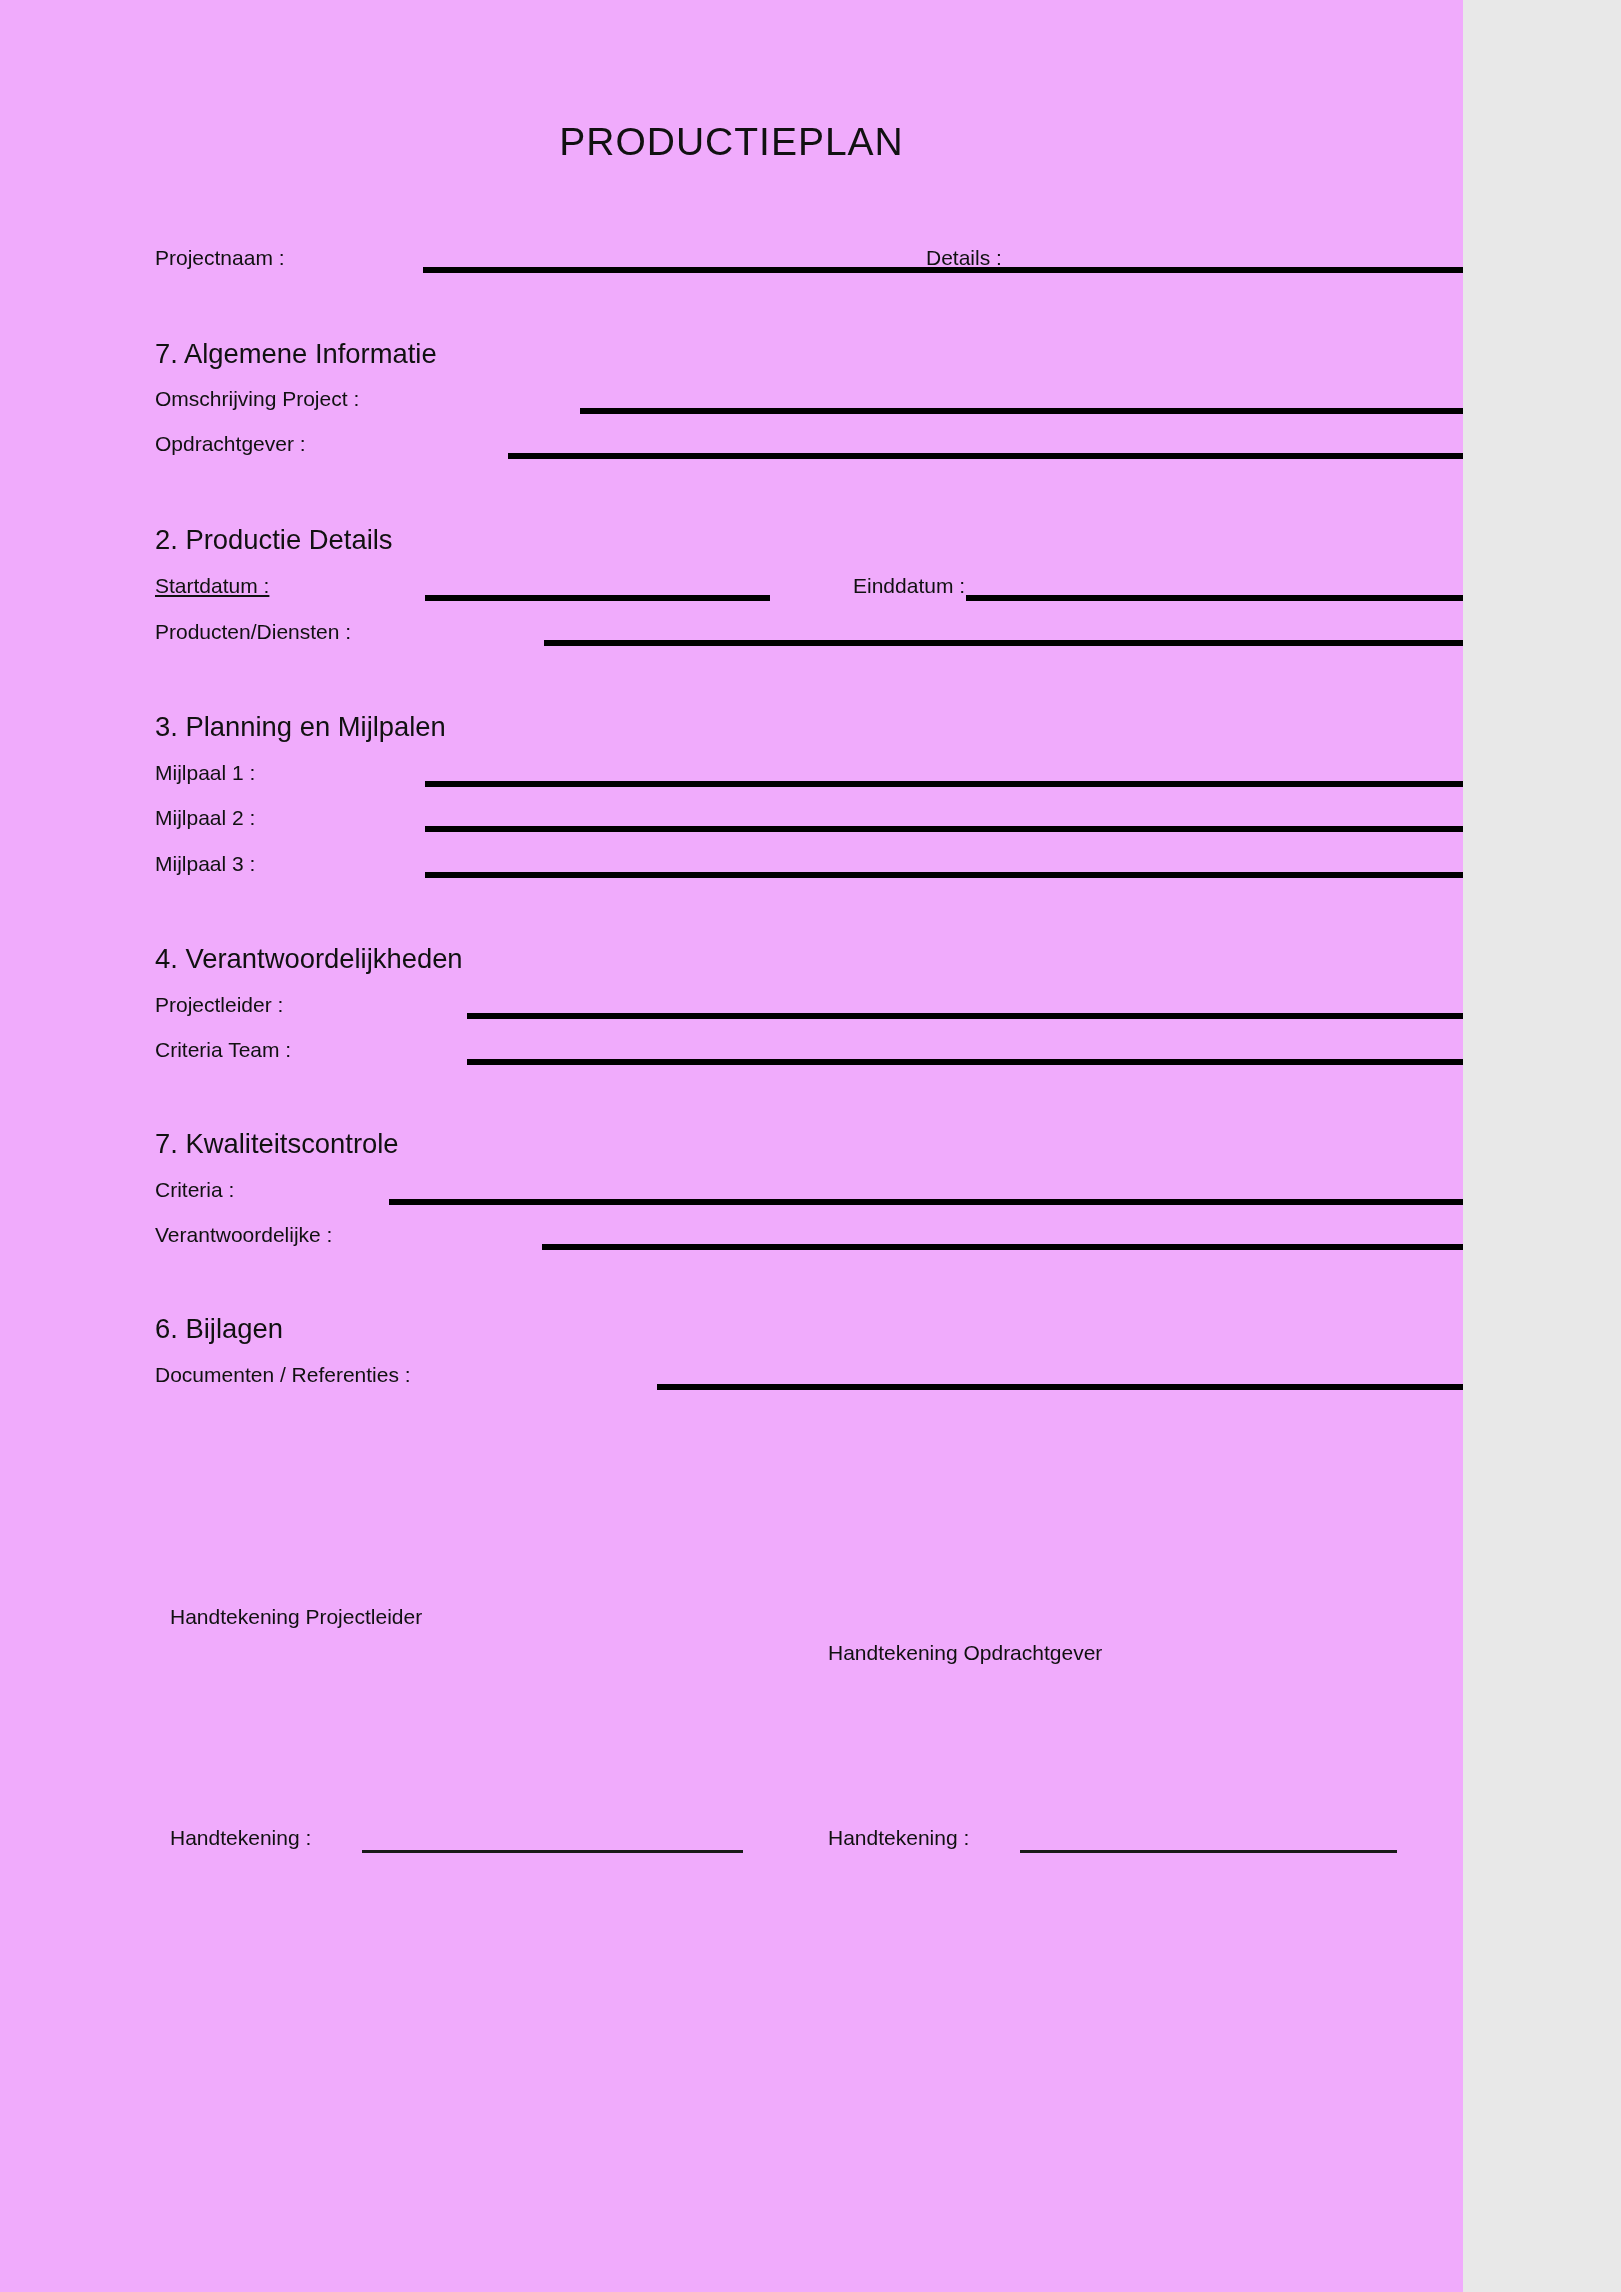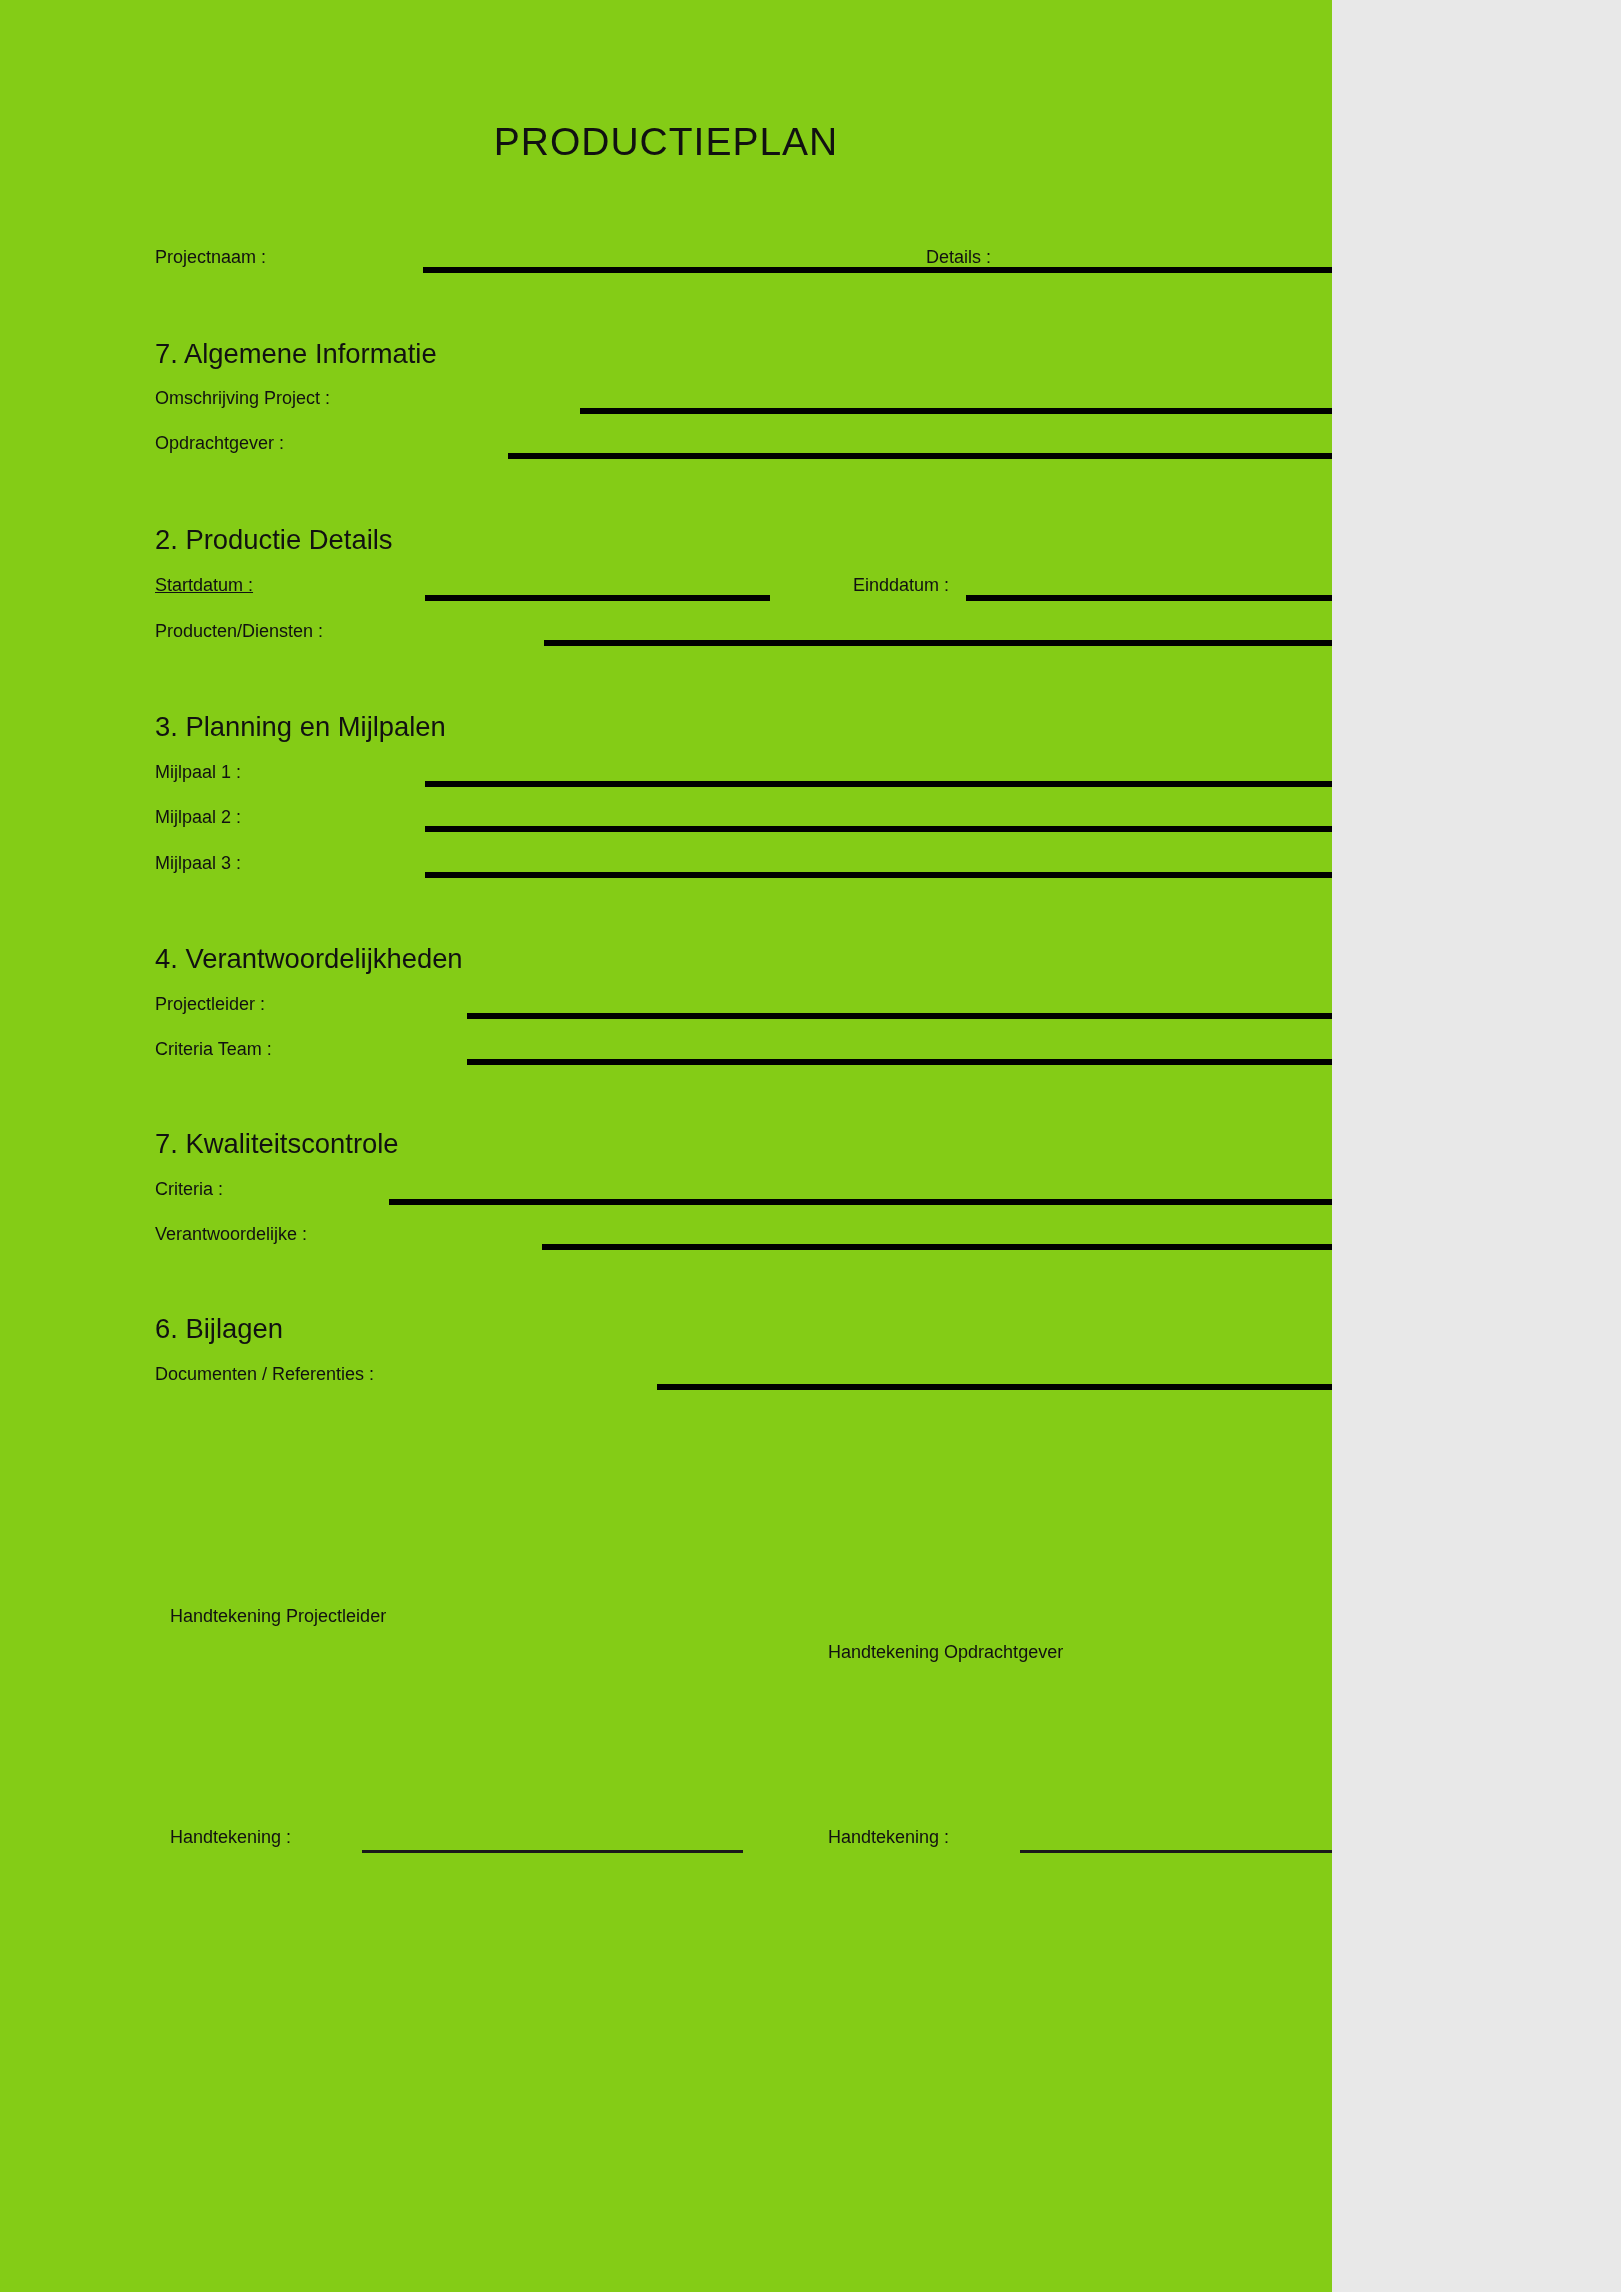--- a/index.html
+++ b/index.html
@@ -2,42 +2,42 @@
 <html><head>
 <meta charset="utf-8">
 <style>
   html, body {
     margin: 0;
     padding: 0;
     background: #e8e8e8;
   }
   .page {
     position: relative;
-    width: 1332px;
+    width: 1463px;
     height: 2293px;
-    background: #84cc16;
+    background: #f0abfc;
     font-family: "Liberation Sans", "DejaVu Sans", sans-serif;
     color: #111111;
     overflow: hidden;
   }
   .doc-title {
     position: absolute;
     left: 0;
     right: 0;
     top: 120px;
     text-align: center;
     font-size: 39px;
     font-weight: 400;
     letter-spacing: 1px;
     color: #111111;
     white-space: nowrap;
   }
   .lbl {
     position: absolute;
-    font-size: 18px;
+    font-size: 21px;
     line-height: 33px;
     color: #111111;
     white-space: nowrap;
   }
   .heading {
     position: absolute;
     font-size: 27.4px;
     line-height: 33px;
     color: #111111;
     white-space: nowrap;

